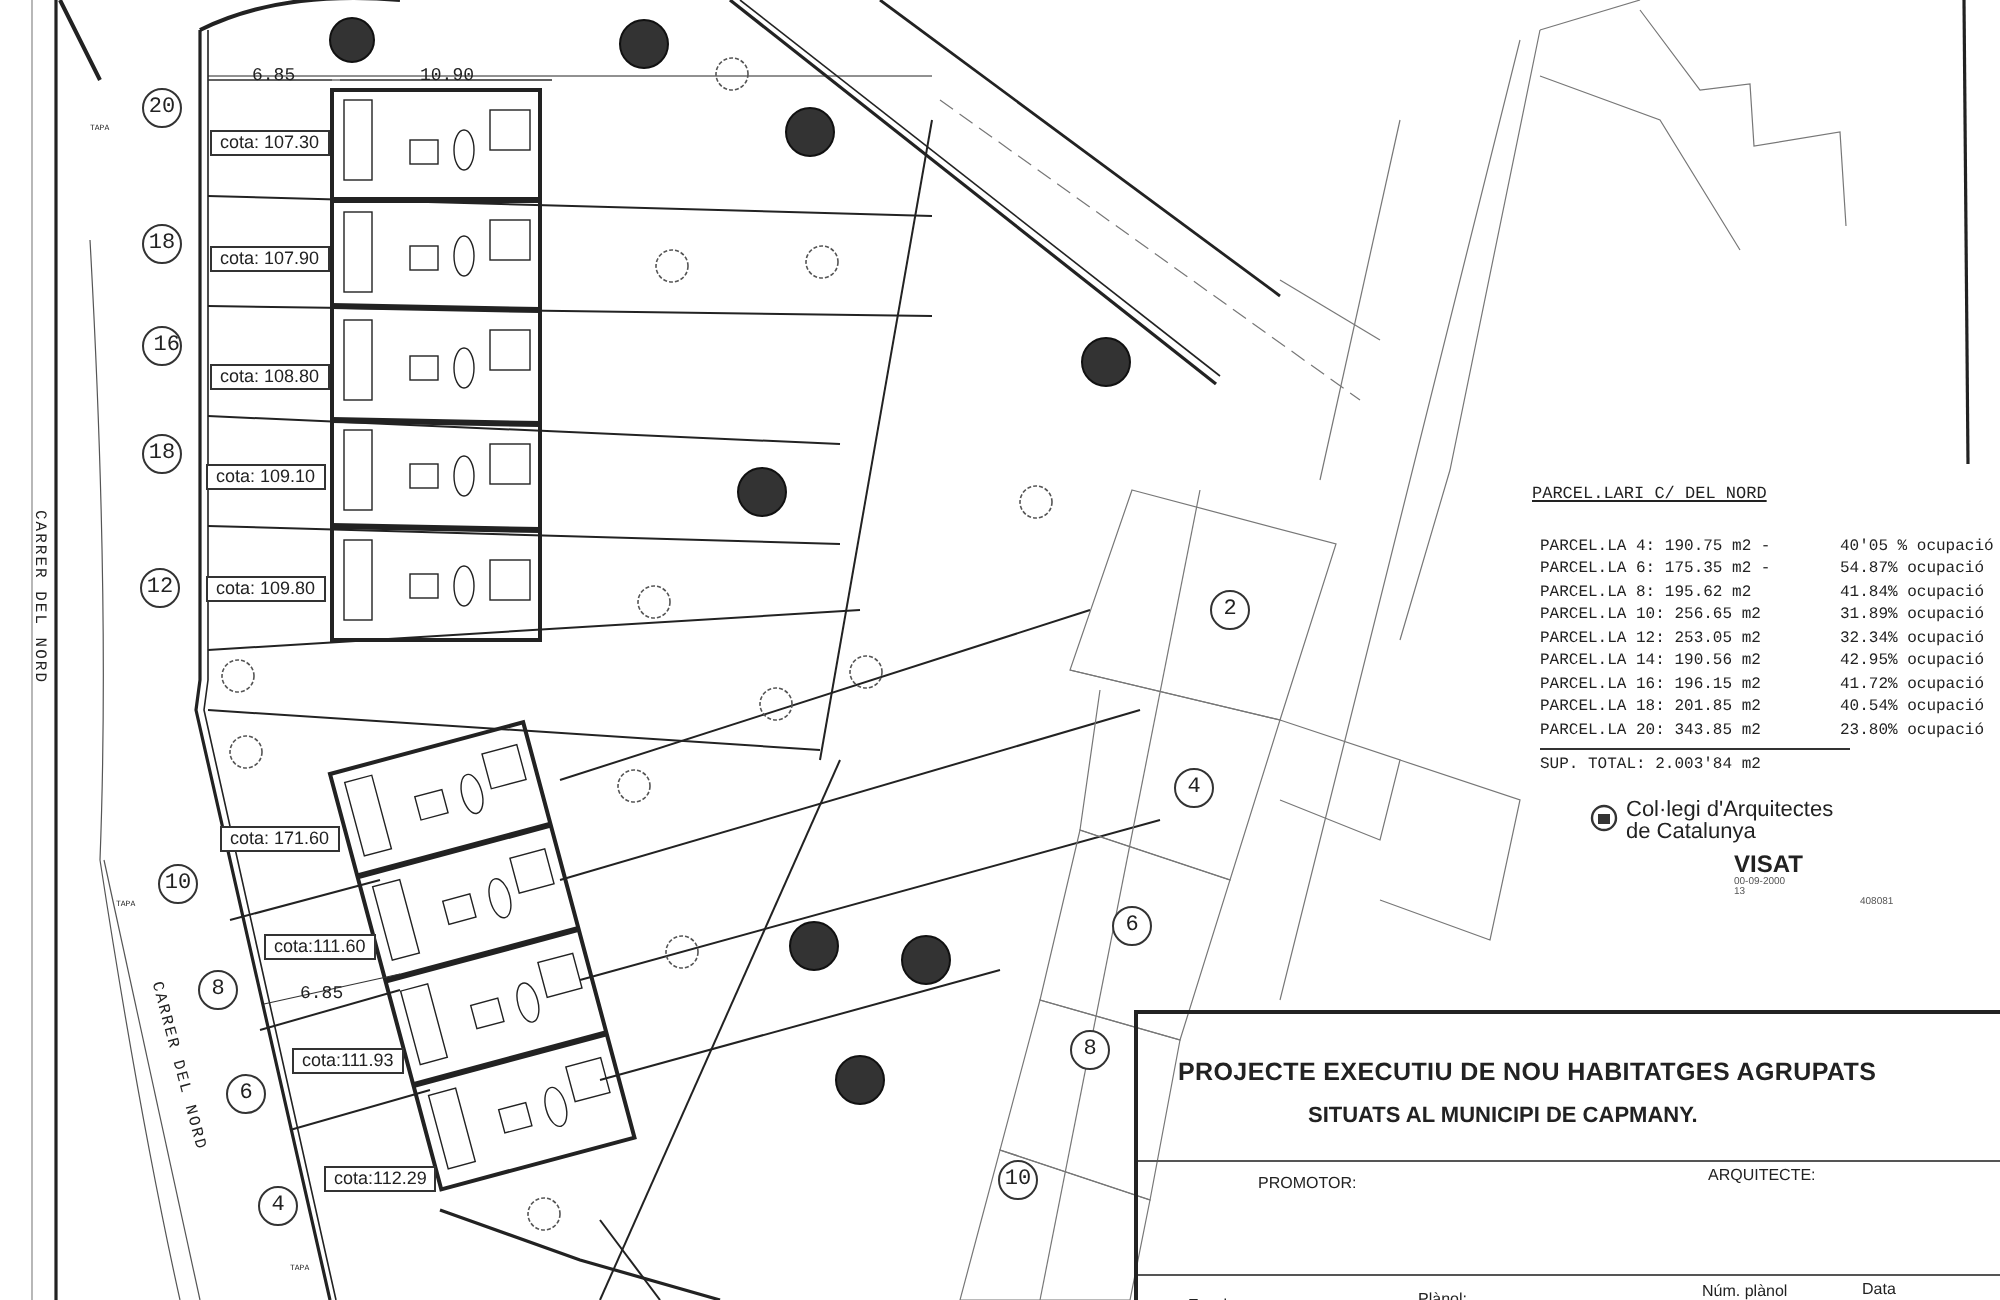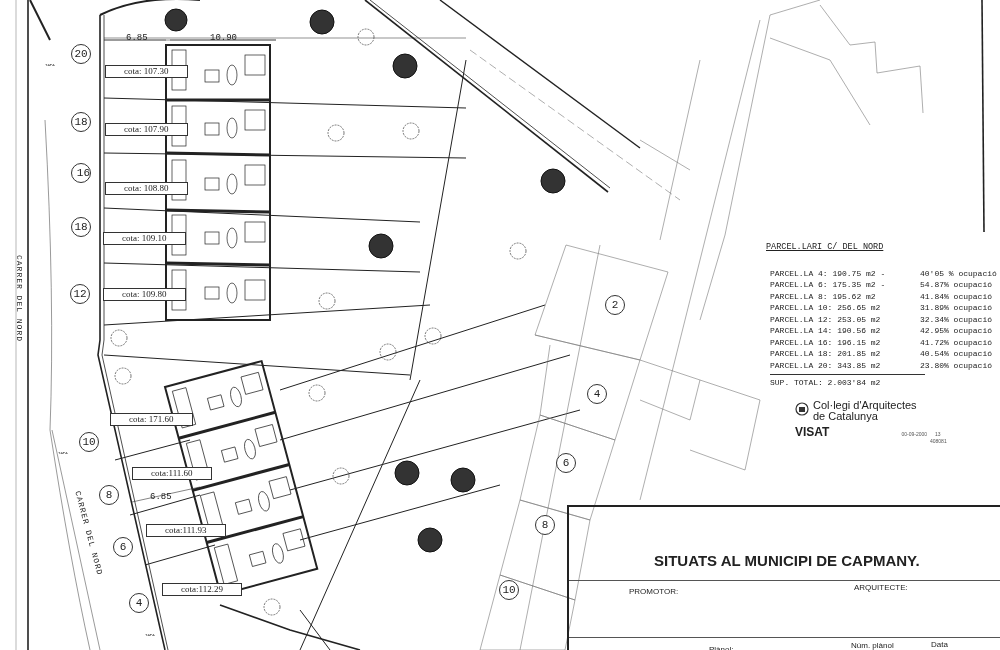--- a/index.html
+++ b/index.html
@@ -1,33 +1,33 @@
 <!DOCTYPE html>
 <html><head>
 <meta charset="utf-8">
 <style>
   html,body{margin:0;padding:0;background:#fff;}
   body{width:1000px;height:650px;overflow:hidden;position:relative;font-family:"Liberation Sans",sans-serif;color:#222;}
   #plan{position:absolute;left:0;top:0;width:1000px;height:650px;}
   .lbl{position:absolute;font-family:"Liberation Mono",monospace;font-size:9px;color:#222;white-space:nowrap;}
-  .cota{position:absolute;font-family:Liberation Serif, serif;font-size:9px;border:1px solid #333;padding:0 18px;background:#fff;white-space:nowrap;line-height:11px;}
+  .cota{position:absolute;font-family:Liberation Sans, sans-serif;font-size:9px;border:1px solid #333;padding:0 4px;background:#fff;white-space:nowrap;line-height:11px;}
   .num{position:absolute;width:18px;height:18px;border:1px solid #333;border-radius:50%;font-size:11px;line-height:18px;text-align:center;background:#fff;font-family:Liberation Mono, monospace;}
   .street{position:absolute;font-family:"Liberation Mono",monospace;font-size:8px;letter-spacing:1px;white-space:nowrap;}
   #parcels{position:absolute;left:770px;top:242px;font-family:"Liberation Mono",monospace;font-size:8px;line-height:11.5px;color:#222;}
   #parcels .title{text-decoration:underline;margin-left:-4px;margin-bottom:14px;font-size:8.5px;}
   #parcels .row{display:flex;white-space:nowrap;}
   #parcels .row .a{width:150px;}
   #parcels .total{border-top:1px solid #333;margin-top:3px;padding-top:2px;width:155px;}
   #visat{position:absolute;left:795px;top:400px;}
   #visat .coac{font-size:11px;line-height:11px;margin-left:18px;}
   #visat .vs{font-weight:bold;font-size:12px;margin-top:3px;}
   #visat .small{font-size:4px;color:#555;line-height:5px;}
   #titleblock{position:absolute;left:567px;top:505px;width:433px;height:145px;border-left:2px solid #222;border-top:2px solid #222;}
   #titleblock .t1{position:absolute;left:20px;top:22px;font-weight:bold;font-size:12.5px;letter-spacing:0.2px;white-space:nowrap;}
-  #titleblock .t2{position:absolute;left:85px;top:45px;font-weight:bold;font-size:15px;white-space:nowrap;}
+  #titleblock .t2{position:absolute;left:85px;top:45px;font-weight:bold;font-size:11px;white-space:nowrap;}
   #titleblock .hline1{position:absolute;left:0;top:73px;width:433px;border-top:1px solid #555;}
   #titleblock .hline2{position:absolute;left:0;top:130px;width:433px;border-top:1px solid #555;}
   #titleblock .small{position:absolute;font-size:8px;white-space:nowrap;}
 </style>
 </head>
 <body>
 
 <svg id="plan" viewBox="0 0 1000 650" xmlns="http://www.w3.org/2000/svg">
   <g stroke="#222" fill="none" stroke-width="1">
 
@@ -259,29 +259,30 @@
   <div class="total">SUP. TOTAL: 2.003'84 m2</div>
 </div>
 
 <div id="visat">
   <svg style="position:absolute;left:0;top:2px;" width="14" height="14">
       <circle cx="7" cy="7" r="6" fill="none" stroke="#333" stroke-width="1.2"></circle>
       <rect x="4" y="5" width="6" height="5" fill="#333"></rect>
     </svg>
   <div class="coac">Col·legi d'Arquitectes</div>
   <div class="coac">de Catalunya</div>
-  <div style="display:flex;align-items:baseline;">
+  <div style="display:flex;align-items:baseline;flex-direction:column;">
     <span class="vs">VISAT</span>
     <span class="small" style="margin-left:72px;font-size:5px;">00-09-2000</span>
     <span class="small" style="margin-left:8px;font-size:5px;">13</span>
   </div>
   <div class="small" style="margin-left:135px;font-size:5px;">408081</div>
 </div>
 
 <div id="titleblock">
+  <div class="t1">PROJECTE EXECUTIU DE NOU HABITATGES AGRUPATS</div>
   <div class="t2">SITUATS AL MUNICIPI DE CAPMANY.</div>
   <div class="hline1"></div>
   <span class="small" style="left:60px;top:80px;">PROMOTOR:</span>
   <span class="small" style="left:285px;top:76px;">ARQUITECTE:</span>
   <div class="hline2"></div>
   <span class="small" style="left:25px;top:141px;">Escala:</span>
   <span class="small" style="left:140px;top:138px;">Plànol:</span>
   <span class="small" style="left:282px;top:134px;">Núm. plànol</span>
   <span class="small" style="left:362px;top:133px;">Data</span>
 </div>

